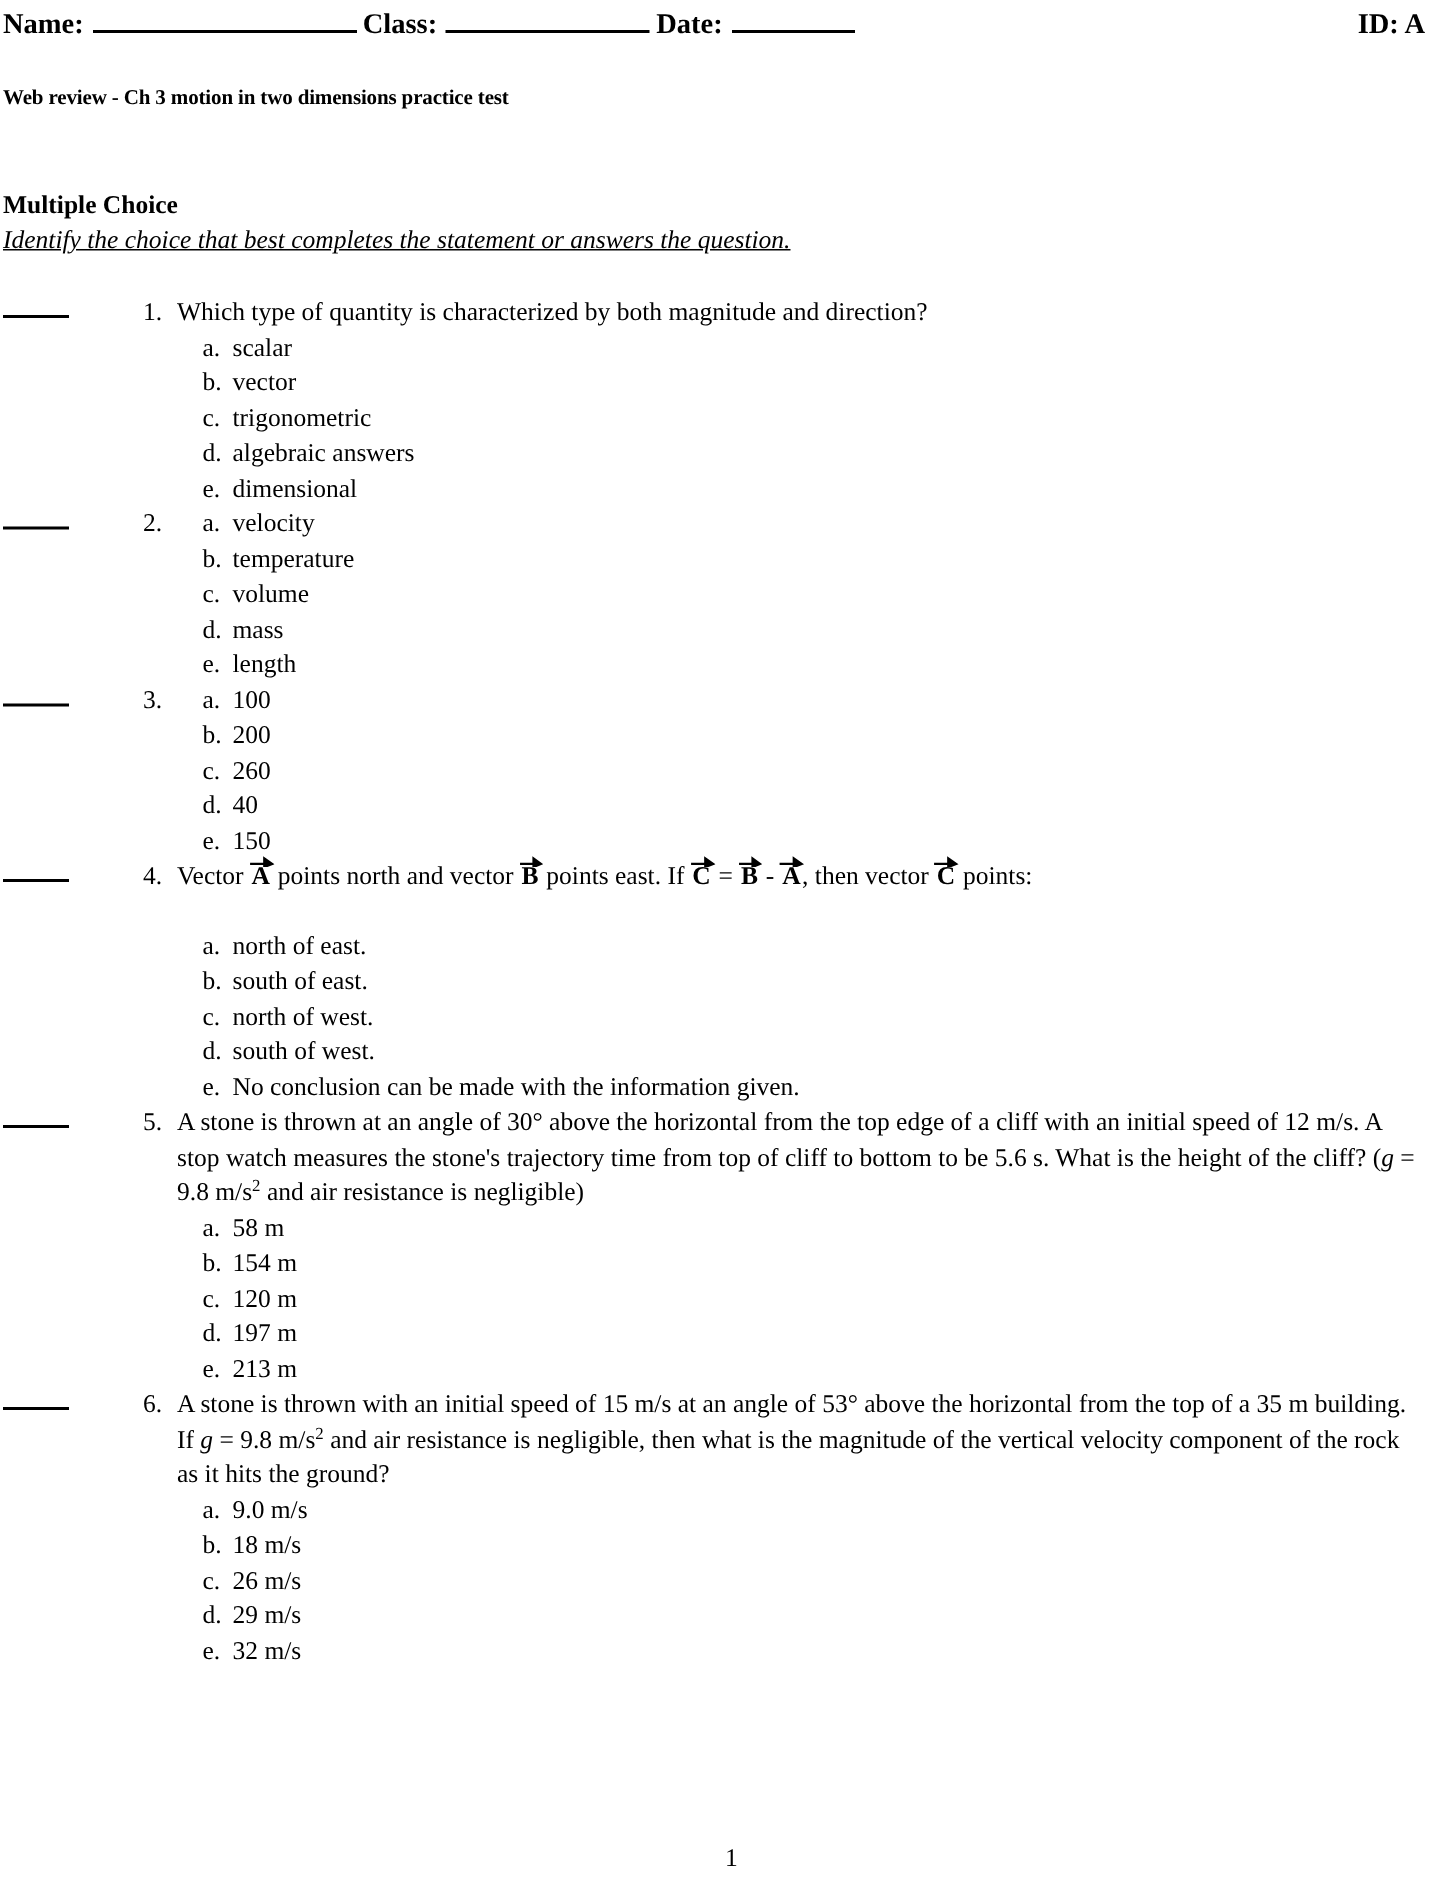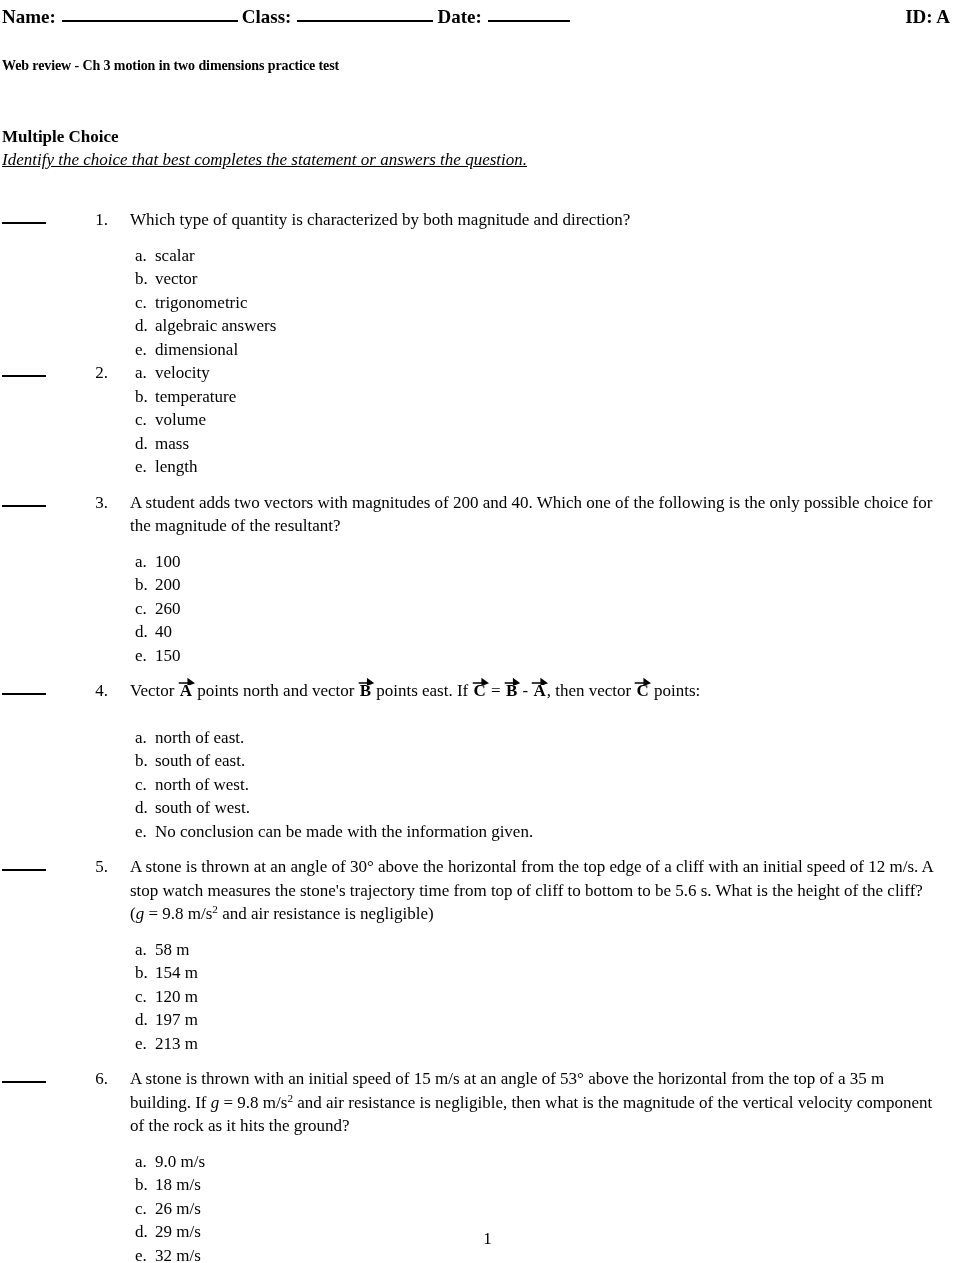--- a/index.html
+++ b/index.html
@@ -101,21 +101,21 @@
     font-size: 17px;
     line-height: 23.5px;
   }
   .q-body {
     margin-left: 118px;
     margin-right: 10px;
     font-size: 17px;
     line-height: 23.5px;
   }
   .q-stem {
-    margin: 12px;
+    margin: 0;
     text-align: left;
   }
   .q-options {
     margin: 0;
     padding: 0;
     list-style: none;
   }
   .q-option {
     position: relative;
     padding-left: 37px;
@@ -205,21 +205,20 @@
         <li class="q-option"><span class="opt-letter">d.</span><span>mass</span></li>
         <li class="q-option"><span class="opt-letter">e.</span><span>length</span></li>
       </ul>
     </div>
   </div>
 
   <div class="question">
     <span class="q-answer-blank"></span>
     <span class="q-number">3.</span>
     <div class="q-body">
-      <p class="q-stem">A student adds two vectors with magnitudes of 200 and 40. Which one of the following is the only possible choice for the magnitude of the resultant?</p>
       <ul class="q-options">
         <li class="q-option"><span class="opt-letter">a.</span><span>100</span></li>
         <li class="q-option"><span class="opt-letter">b.</span><span>200</span></li>
         <li class="q-option"><span class="opt-letter">c.</span><span>260</span></li>
         <li class="q-option"><span class="opt-letter">d.</span><span>40</span></li>
         <li class="q-option"><span class="opt-letter">e.</span><span>150</span></li>
       </ul>
     </div>
   </div>
 

